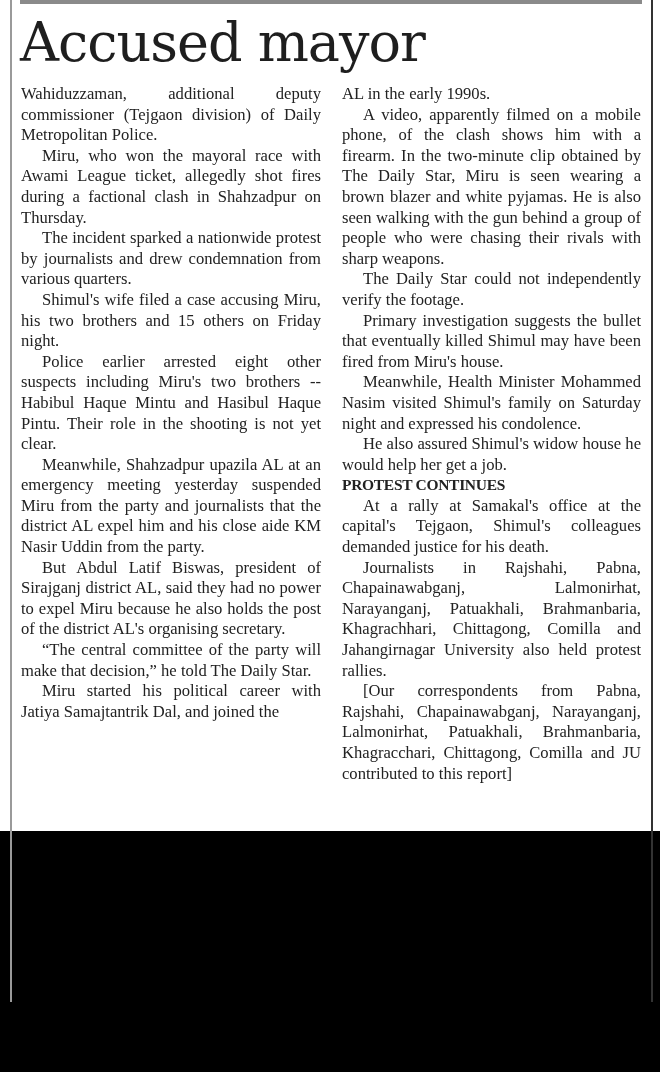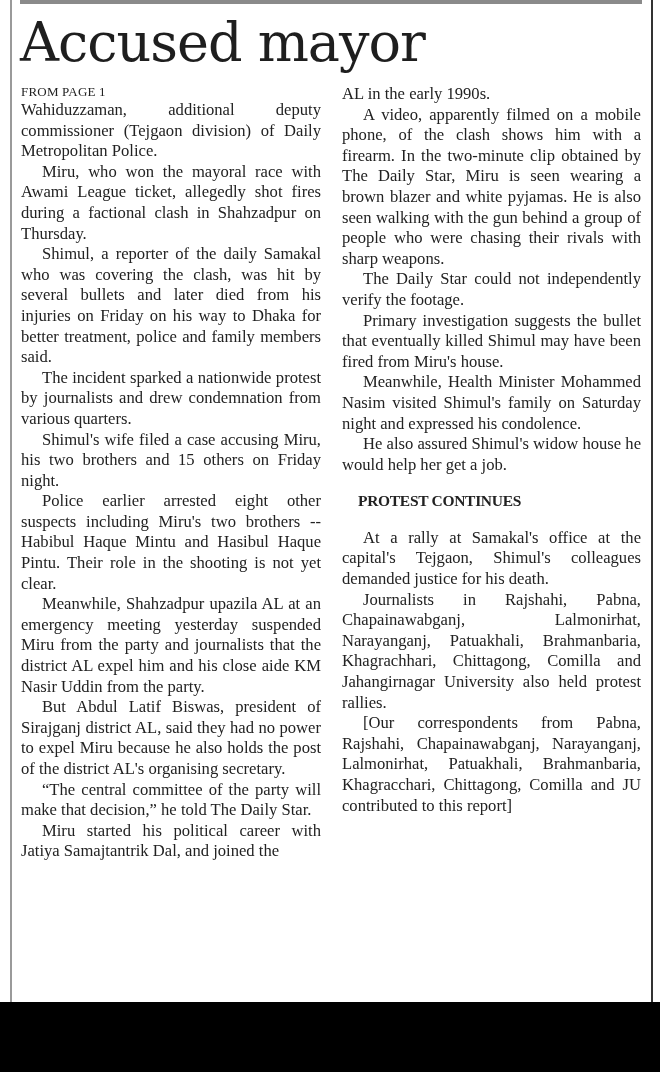--- a/index.html
+++ b/index.html
@@ -1,21 +1,21 @@
 <!DOCTYPE html>
 <html><head>
 <meta charset="utf-8">
 <style>
   html, body { margin: 0; padding: 0; }
   body {
     width: 660px; height: 1072px; position: relative; overflow: hidden;
     background: #000000;
   }
   .page {
-    position: absolute; left: 0; top: 0; width: 660px; height: 1002px;
+    position: absolute; left: 0; top: 0; width: 660px; height: 831px;
     background: #ffffff;
   }
   .top-strip {
     position: absolute; left: 20px; top: 0; width: 622px; height: 4px;
     background: #8a8a8a;
   }
   .border-left {
     position: absolute; left: 10px; top: 0; width: 2px; height: 1002px; background: #9a9a9a;
   }
   .border-right {
@@ -34,37 +34,35 @@
     text-align: justify;
   }
   .col-left { left: 21px; width: 300px; }
   .col-right { left: 342px; width: 299px; top: 84px; }
   .kicker {
     font-family: "Liberation Serif", serif; font-size: 13px; line-height: 16px;
     letter-spacing: 0.2px; color: #222;
   }
   .para { margin: 0; text-indent: 21px; }
   .para.noindent { text-indent: 0; }
-  .subhead { margin: 16px; font-weight: bold; font-size: 15.5px; line-height: 20.6px; letter-spacing: -0.3px; }
+  .subhead { margin: 0; font-weight: bold; font-size: 15.5px; line-height: 20.6px; letter-spacing: -0.3px; }
 </style>
 </head>
 <body>
 
 <div class="page">
   <div class="top-strip"></div>
   <div class="border-left"></div>
   <div class="border-right"></div>
 
   <h1 class="headline">Accused mayor</h1>
 
   <div class="col col-left">
-    <div class="kicker">FROM PAGE 1</div>
     <p class="para noindent">Wahiduzzaman, additional deputy commissioner (Tejgaon division) of Daily Metropolitan Police.</p>
     <p class="para">Miru, who won the mayoral race with Awami League ticket, allegedly shot fires during a factional clash in Shahzadpur on Thursday.</p>
-    <p class="para">Shimul, a reporter of the daily Samakal who was covering the clash, was hit by several bullets and later died from his injuries on Friday on his way to Dhaka for better treatment, police and family members said.</p>
     <p class="para">The incident sparked a nationwide protest by journalists and drew condemnation from various quarters.</p>
     <p class="para">Shimul's wife filed a case accusing Miru, his two brothers and 15 others on Friday night.</p>
     <p class="para">Police earlier arrested eight other suspects including Miru's two brothers -- Habibul Haque Mintu and Hasibul Haque Pintu. Their role in the shooting is not yet clear.</p>
     <p class="para">Meanwhile, Shahzadpur upazila AL at an emergency meeting yesterday suspended Miru from the party and journalists that the district AL expel him and his close aide KM Nasir Uddin from the party.</p>
     <p class="para">But Abdul Latif Biswas, president of Sirajganj district AL, said they had no power to expel Miru because he also holds the post of the district AL's organising secretary.</p>
     <p class="para">“The central committee of the party will make that decision,” he told The Daily Star.</p>
     <p class="para">Miru started his political career with Jatiya Samajtantrik Dal, and joined the</p>
   </div>
 
   <div class="col col-right">

